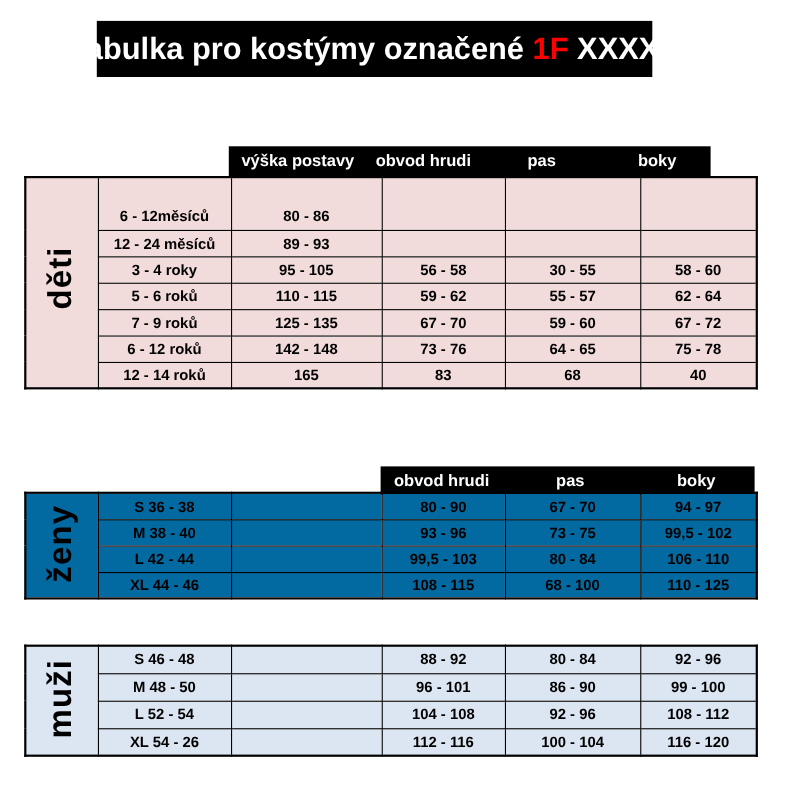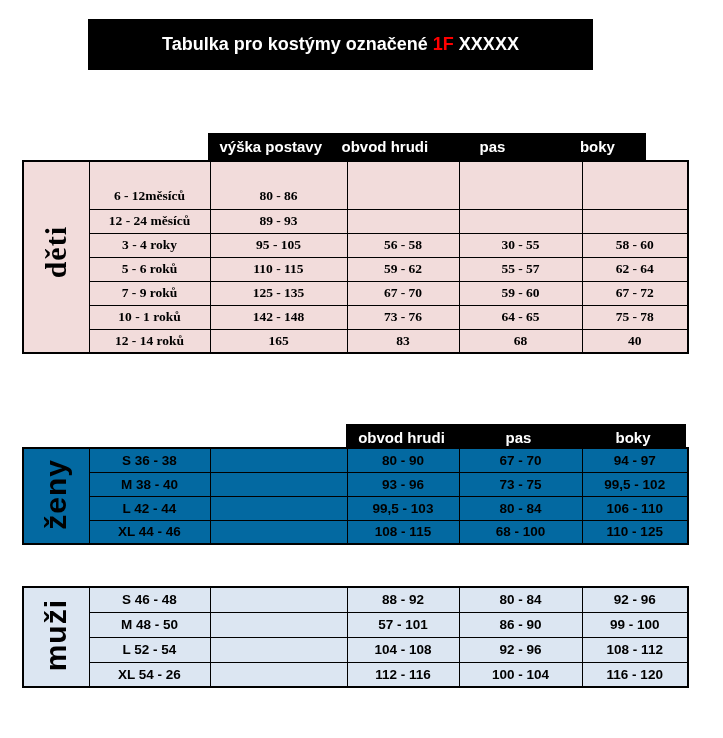--- a/index.html
+++ b/index.html
@@ -9,21 +9,21 @@
     background: #ffffff;
     font-family: "Liberation Sans", sans-serif;
     font-weight: bold; color: #000;
   }
 
   
   .title-bar {
     position: absolute; left: 88px; top: 19px; width: 505px; height: 51px;
     background: #000; color: #fff;
     display: flex; align-items: center; justify-content: center;
-    font-size: 18px; white-space: pre;
+    font-size: 28px; white-space: pre;
   }
   .title-bar .hl { color: #ff0000; }
 
   
   .colhead {
     position: absolute; background: #000; color: #fff;
     display: flex; align-items: center; font-size: 15px;
   }
   .colhead span { display: inline-block; text-align: center; }
   .colhead-children { left: 208px; top: 133px; width: 438px; height: 27px; }
@@ -40,21 +40,21 @@
   .size-table {
     position: absolute; left: 22px;
     border-collapse: collapse; table-layout: fixed; width: 665px;
     border: 2px solid #000; font-size: 13.5px;
   }
   .size-table td {
     border: 1px solid #000; text-align: center; vertical-align: middle;
     height: 24px; padding: 0 2px; overflow: hidden;
   }
   .sec-children { top: 160px; }
-  .sec-children td { background: #F2DCDB; font-family: Liberation Serif, serif; }
+  .sec-children td { background: #F2DCDB; }
   .sec-women { top: 447px; }
   .sec-women td { background: #0369a1; }
   .sec-men { top: 586px; }
   .sec-men td { background: #DCE6F2; height: 25px; margin-left: 20px; }
 
   .size-table tr.tall td { height: 48px; vertical-align: bottom; padding-bottom: 5px; }
   .size-table td.vlabel { vertical-align: middle !important; padding: 0; }
   .vlabel span {
     display: inline-block;
     writing-mode: vertical-rl; transform: rotate(180deg);
@@ -115,21 +115,21 @@
         <td>62 - 64</td>
       </tr>
       <tr>
         <td>7 - 9 roků</td>
         <td>125 - 135</td>
         <td>67 - 70</td>
         <td>59 - 60</td>
         <td>67 - 72</td>
       </tr>
       <tr>
-        <td>10 - 1 roků</td>
+        <td>6 - 12 roků</td>
         <td>142 - 148</td>
         <td>73 - 76</td>
         <td>64 - 65</td>
         <td>75 - 78</td>
       </tr>
       <tr>
         <td>12 - 14 roků</td>
         <td>165</td>
         <td>83</td>
         <td>68</td>
@@ -200,21 +200,21 @@
         <td rowspan="4" class="vlabel"><span>muži</span></td>
         <td>S 46 - 48</td>
         <td></td>
         <td>88 - 92</td>
         <td>80 - 84</td>
         <td>92 - 96</td>
       </tr>
       <tr>
         <td>M 48 - 50</td>
         <td></td>
-        <td>57 - 101</td>
+        <td>96 - 101</td>
         <td>86 - 90</td>
         <td>99 - 100</td>
       </tr>
       <tr>
         <td>L 52 - 54</td>
         <td></td>
         <td>104 - 108</td>
         <td>92 - 96</td>
         <td>108 - 112</td>
       </tr>

